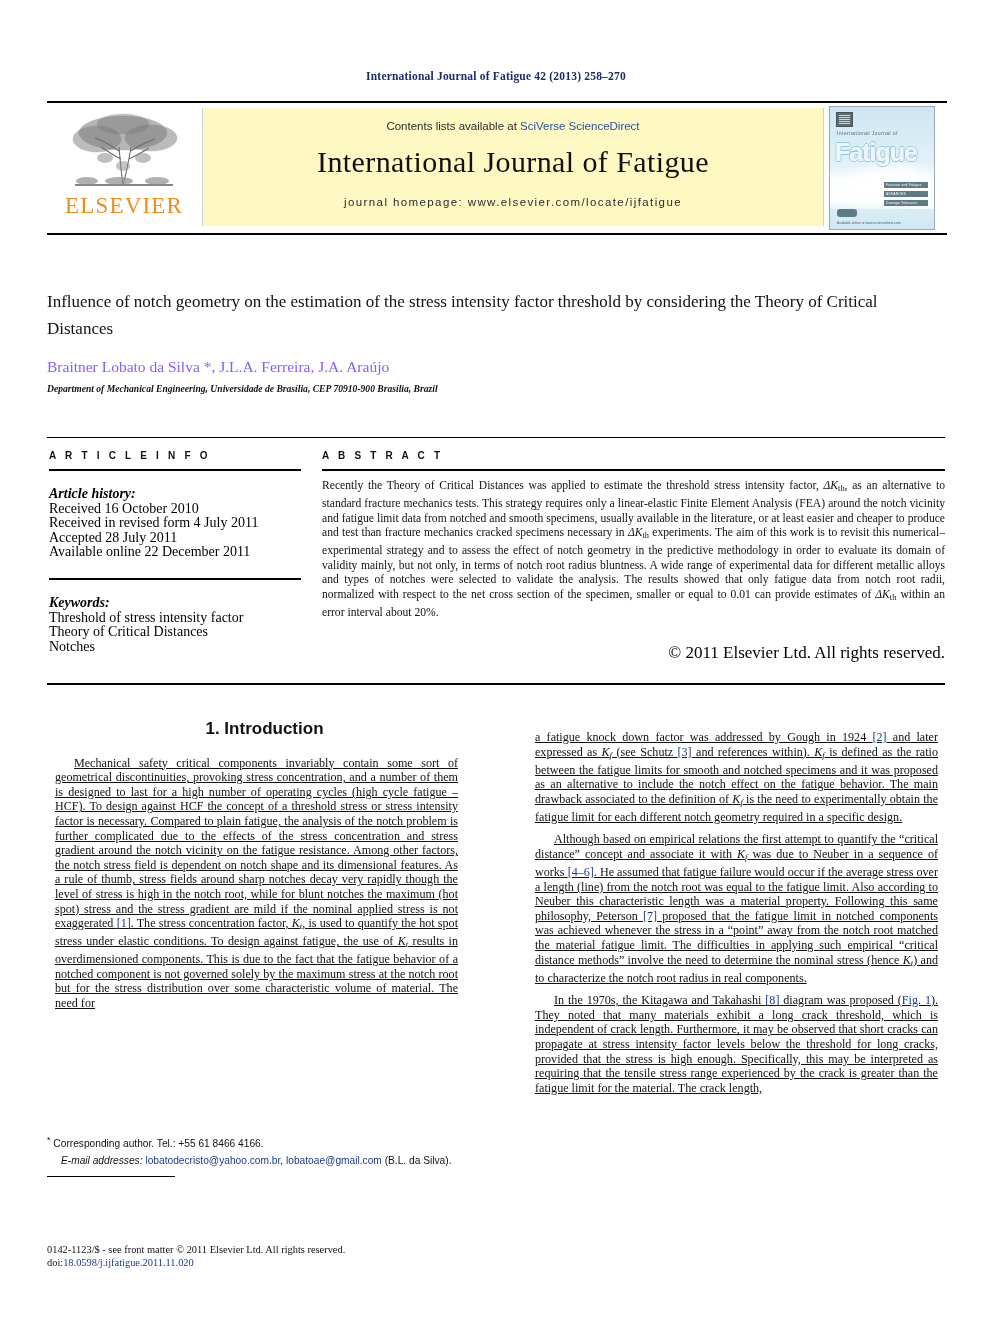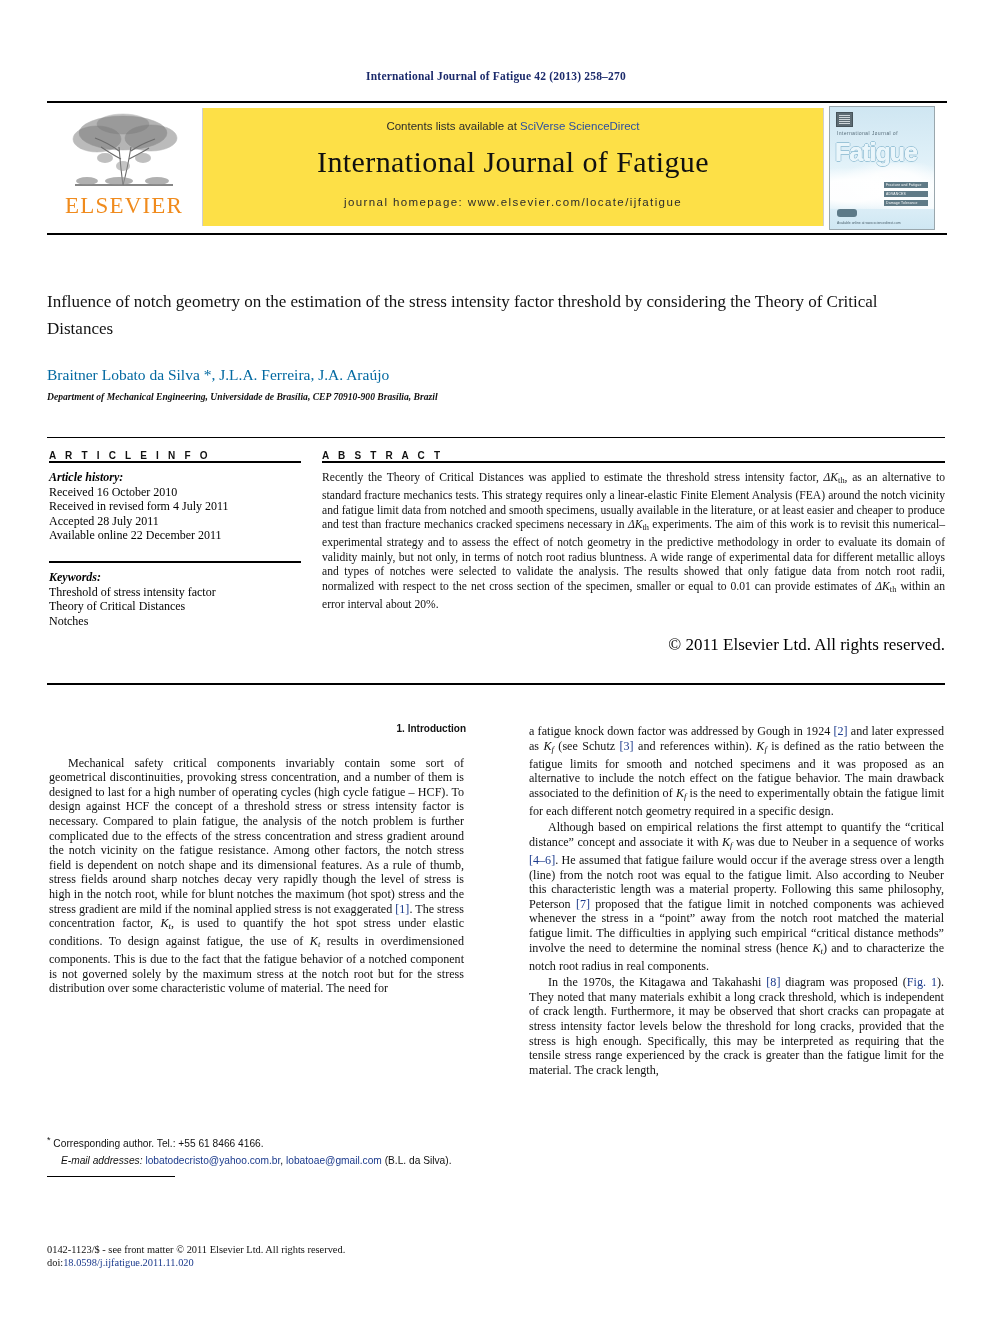--- a/index.html
+++ b/index.html
@@ -65,21 +65,21 @@
     font-size: 23px;
     letter-spacing: 1.2px;
     color: #f08b1d;
   }
 
   .journal-band {
     position: absolute;
     left: 155px; top: 5px;
     width: 620px;
     height: 118px;
-    background: #fde047;
+    background: #fef9c3;
     border-left: 1px solid #cfcfcf;
     border-right: 1px solid #cfcfcf;
   }
   .contents-line {
     position: absolute;
     left: 0; top: 12px;
     width: 620px;
     text-align: center;
     font-family: "Liberation Sans", sans-serif;
     font-size: 11.5px;
@@ -198,24 +198,24 @@
     left: 47px; top: 288px;
     width: 860px;
   }
   .article-title {
     font-family: "Liberation Serif", serif;
     font-size: 17px;
     line-height: 27px;
     color: #111;
   }
   .authors {
-    margin-top: 24px;
+    margin-top: 16px;
     font-family: "Liberation Serif", serif;
     font-size: 15.5px;
-    color: #0369a1;
+    color: #8b5cf6;
   }
   .affiliation {
     margin-top: 7px;
     font-family: "Liberation Serif", serif;
     font-style: italic;
     font-weight: bold;
     font-size: 9.6px;
     color: #111;
   }
 
@@ -242,27 +242,28 @@
     position: absolute;
     left: 322px; top: 450px;
     width: 623px;
   }
   .sec-head {
     font-family: "Liberation Sans", sans-serif;
     font-weight: bold;
     font-size: 10px;
     letter-spacing: 3.2px;
     color: #111;
+    margin-bottom: 8px;
   }
   .hr-thick { border-top: 2px solid #000; }
 
   .info-group {
-    margin-top: 7px;
-    font-family: "Liberation Serif", serif;
-    font-size: 12px;
+    margin-top: 16px;
+    font-family: "Liberation Serif", serif;
+    font-size: 14px;
     line-height: 14.6px;
   }
   .info-group .lbl {
     font-style: italic;
     font-weight: bold;
   }
   .info-sep { margin-top: 18px; }
 
   .abstract-body {
     margin-top: 8px;
@@ -289,25 +290,25 @@
     line-height: 14.6px;
     text-align: justify;
     color: #111;
   }
   .body-col.left  { left: 47px; }
   .body-col.right { left: 527px; }
 
   .h2 {
     font-family: "Liberation Sans", sans-serif;
     font-weight: bold;
-    font-size: 10px;
+    font-size: 17px;
     margin: 0 0 19px 16px;
-    text-align: right;
-  }
-  .body-col p { margin: 2px; text-indent: 19px; }
+    text-align: center;
+  }
+  .body-col p { margin: 8px; text-indent: 19px; text-decoration: underline; }
   .body-col p + p { margin-top: 0; }
 
   .ref { color: #1b3a8c; }
   .ital { font-style: italic; }
   .sub { font-size: .72em; vertical-align: -0.28em; }
 
   
   .footnote-rule {
     position: absolute;
     left: 47px; top: 1176px;

